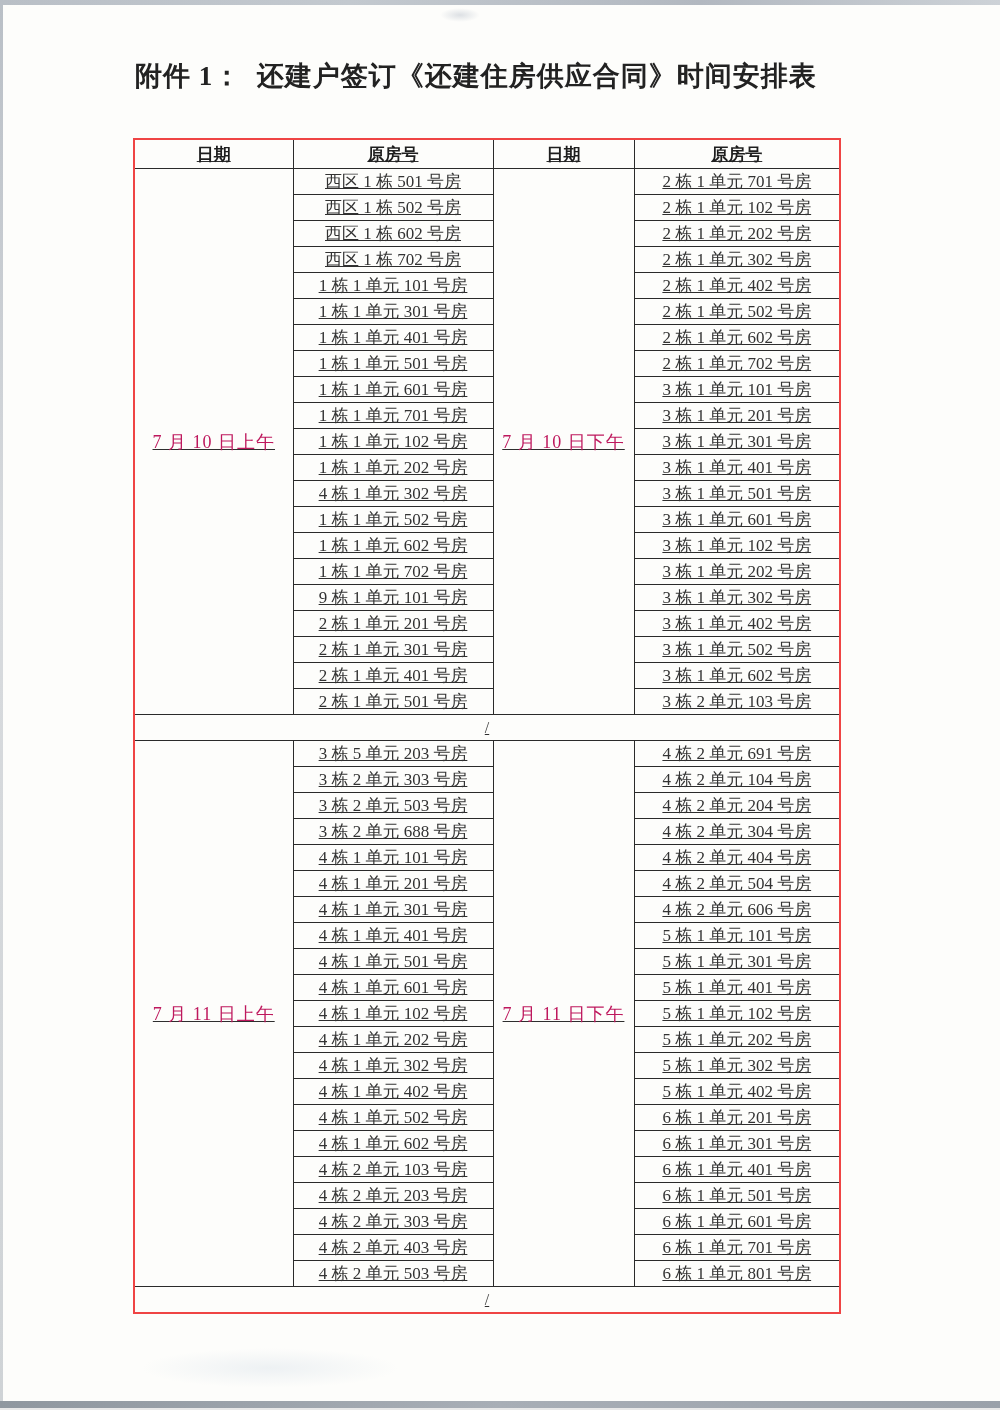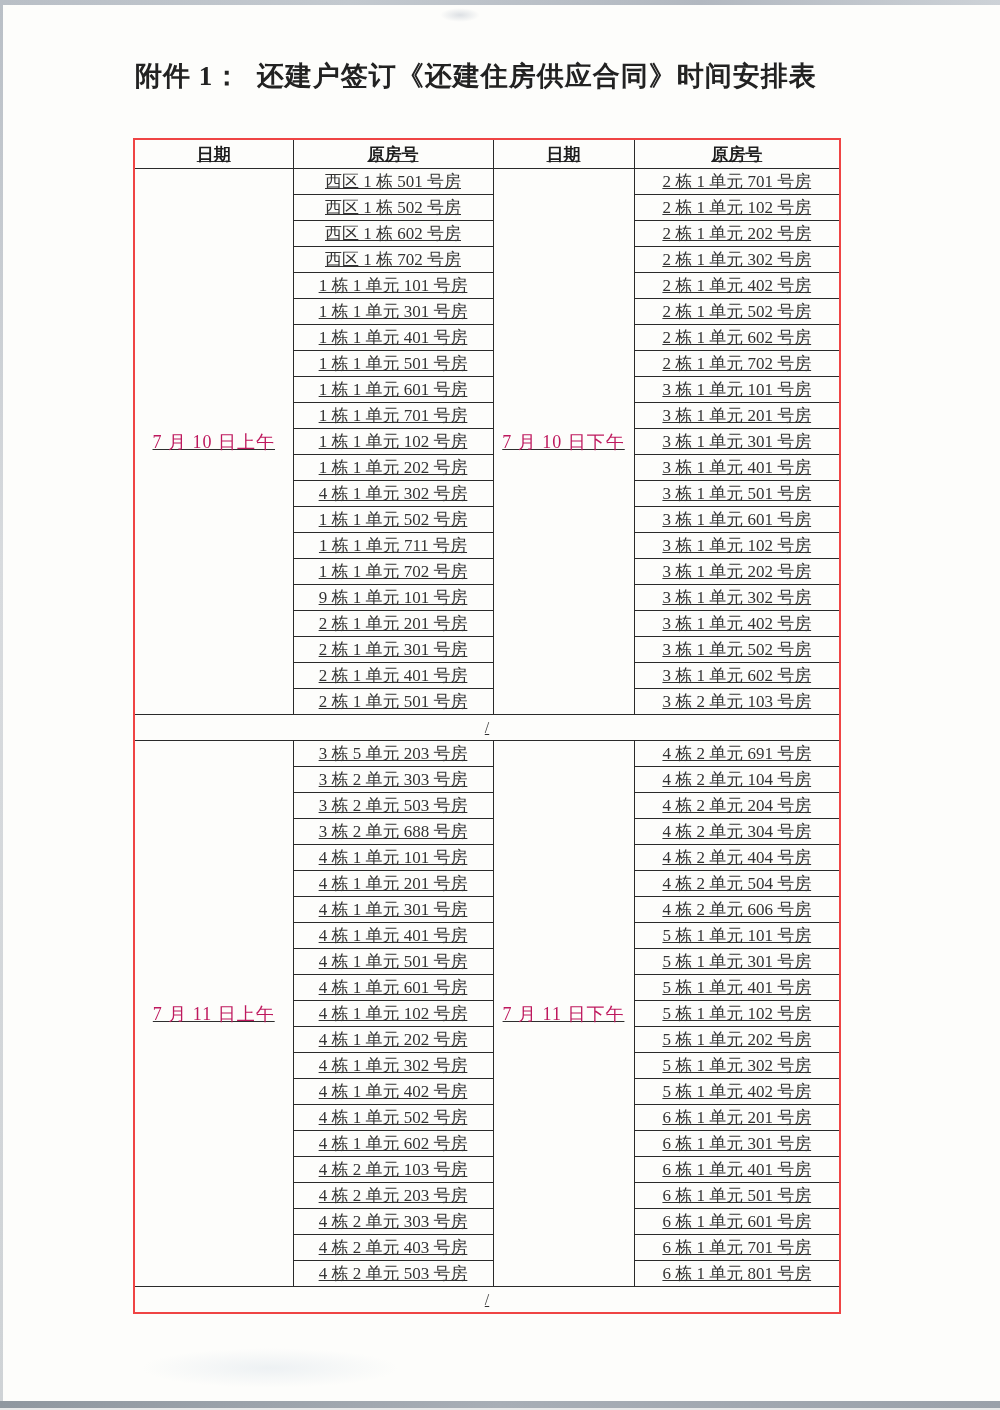--- a/index.html
+++ b/index.html
@@ -177,21 +177,21 @@
         </tr>
         <tr>
           <td class="room-cell">4 栋 1 单元 302 号房</td>
           <td class="room-cell">3 栋 1 单元 501 号房</td>
         </tr>
         <tr>
           <td class="room-cell">1 栋 1 单元 502 号房</td>
           <td class="room-cell">3 栋 1 单元 601 号房</td>
         </tr>
         <tr>
-          <td class="room-cell">1 栋 1 单元 711 号房</td>
+          <td class="room-cell">1 栋 1 单元 602 号房</td>
           <td class="room-cell">3 栋 1 单元 102 号房</td>
         </tr>
         <tr>
           <td class="room-cell">1 栋 1 单元 702 号房</td>
           <td class="room-cell">3 栋 1 单元 202 号房</td>
         </tr>
         <tr>
           <td class="room-cell">9 栋 1 单元 101 号房</td>
           <td class="room-cell">3 栋 1 单元 302 号房</td>
         </tr>

